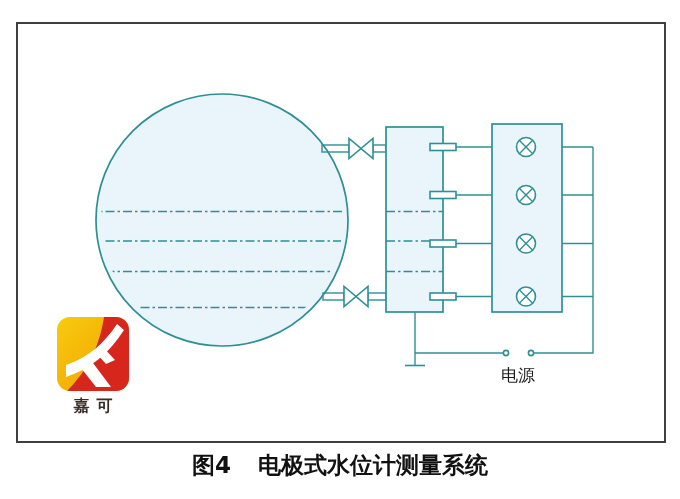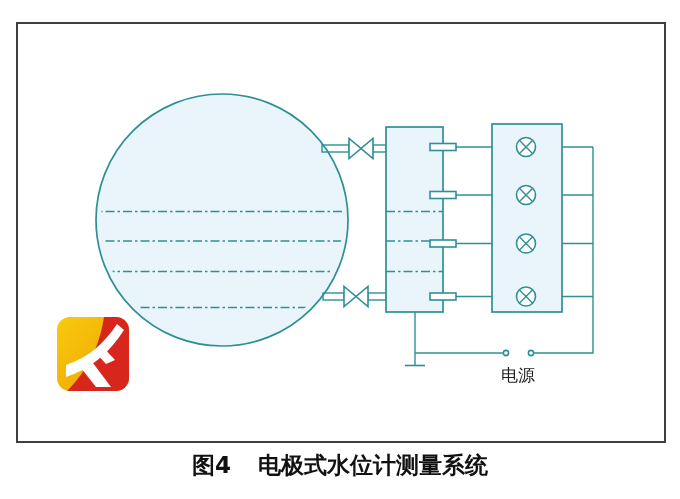--- a/index.html
+++ b/index.html
@@ -142,17 +142,18 @@
         </clipPath>
     </defs>
     <g clip-path="url(#rr)">
       <rect width="72" height="74" fill="url(#lg)"></rect>
       <path d="M47,0 L72,0 L72,74 L10,74 C33,51 43,26 47,0 Z" fill="var(--logo-red,#d7271d)"></path>
       <path d="M60,7 C47,27 30,41 9,48 L9,60 C34,52 53,35 67,13 Z" fill="#ffffff"></path>
       <path d="M33,42 L54,70 L39,70 L24,51 Z" fill="#ffffff"></path>
       <path d="M44,28 L58,43 L49,47 L38,35 Z" fill="#ffffff"></path>
     </g>
   </svg>
+  <div class="logo-text">嘉可</div>
 </div>
 
 <div class="caption">
   <span class="prefix">图4</span><span>电极式水位计测量系统</span>
 </div>
 
 </body></html>

